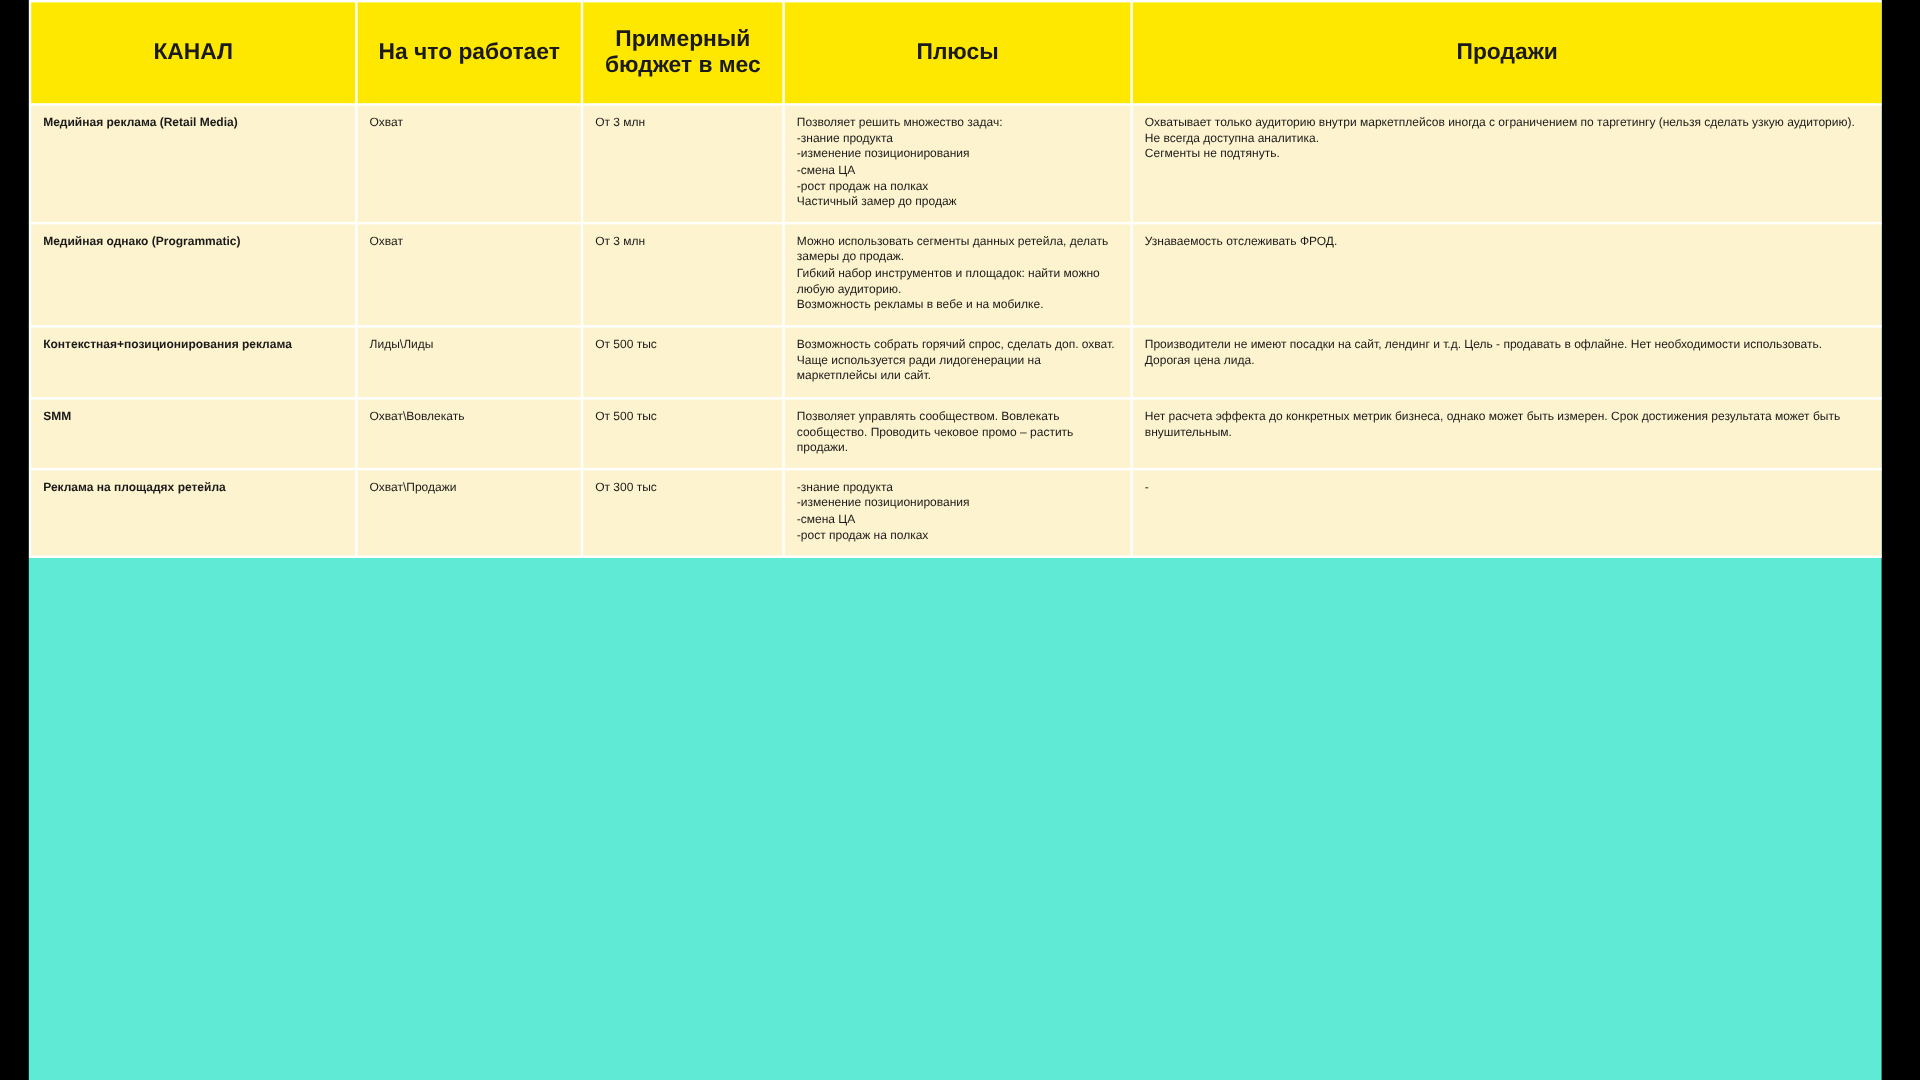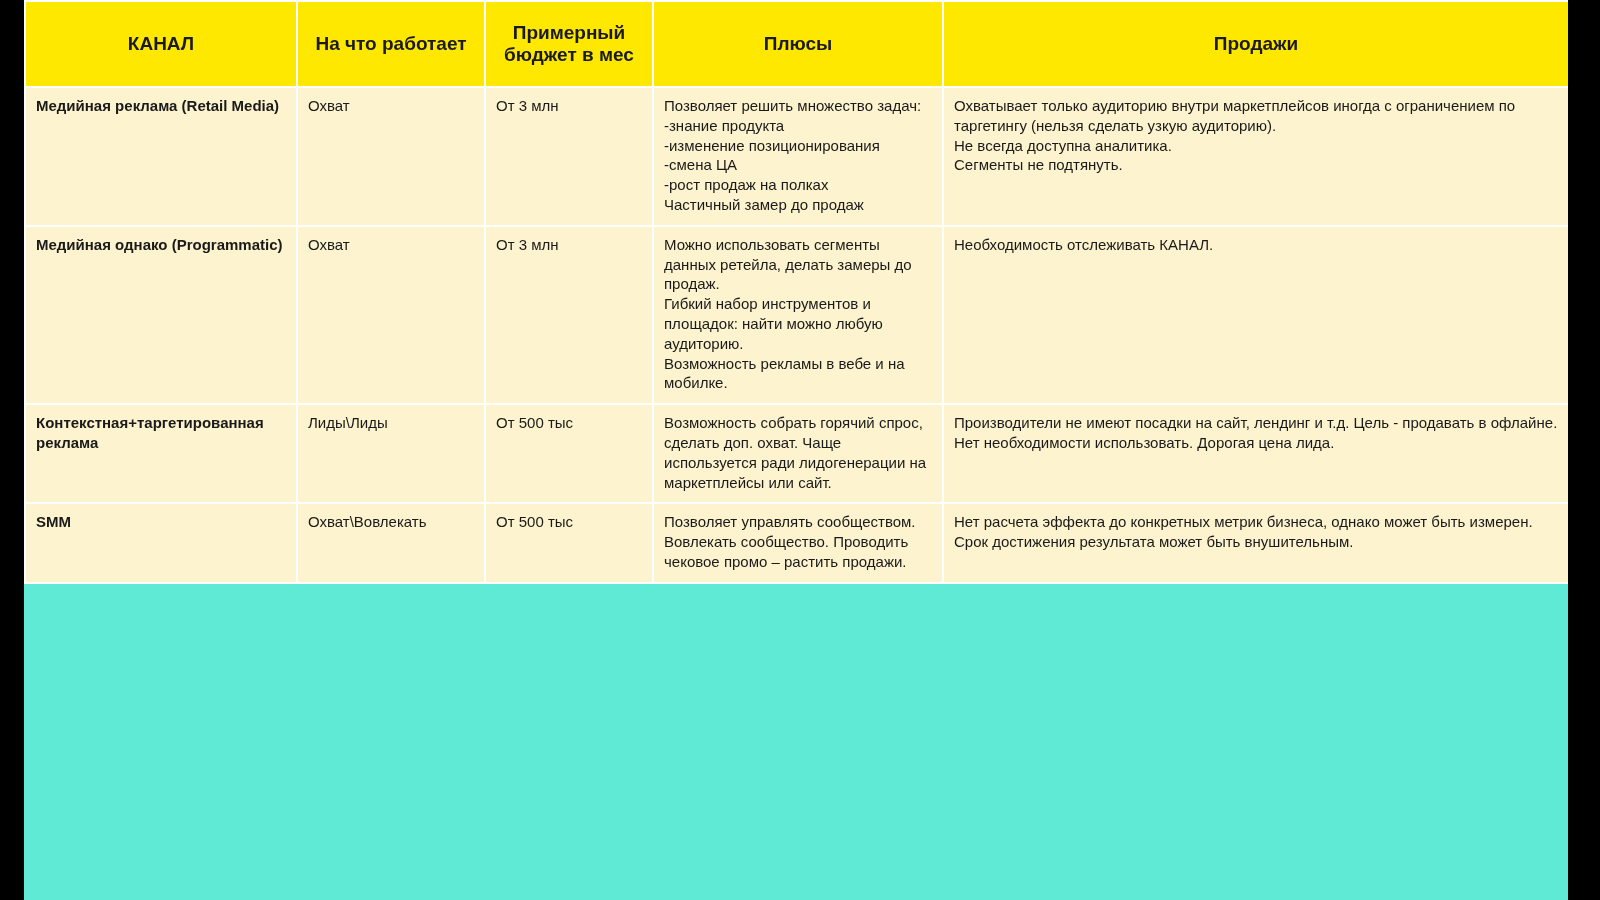--- a/index.html
+++ b/index.html
@@ -44,21 +44,21 @@
     border: 2px solid #ffffff;
     line-height: 1.15;
     height: 64px;
   }
   table.channels td {
     background: #fdf3ce;
     border: 2px solid #ffffff;
     vertical-align: top;
     padding: 8px 10px 10px 10px;
     color: #1a1a1a;
-    font-size: 15px;
+    font-size: 10px;
     line-height: 1.32;
   }
   td.channel-name {
     font-weight: bold;
     font-size: 18px;
     line-height: 1.25;
     padding-top: 11px;
     padding-left: 14px;
   }
   td.cell-text {
@@ -104,31 +104,41 @@
 Не всегда доступна аналитика.
 Сегменты не подтянуть.</td>
       </tr>
       <tr>
         <td class="channel-name">Медийная однако (Programmatic)</td>
         <td class="works-on">Охват</td>
         <td class="budget">От 3 млн</td>
         <td class="cell-text">Можно использовать сегменты данных ретейла, делать замеры до продаж.
 Гибкий набор инструментов и площадок: найти можно любую аудиторию.
 Возможность рекламы в вебе и на мобилке.</td>
-        <td class="cell-text">Необходимость отслеживать КАНАЛ.</td>
+        <td class="cell-text">Узнаваемость отслеживать ФРОД.</td>
       </tr>
       <tr>
-        <td class="channel-name">Контекстная+таргетированная реклама</td>
+        <td class="channel-name">Контекстная+позиционирования реклама</td>
         <td class="works-on">Лиды\Лиды</td>
         <td class="budget">От 500 тыс</td>
         <td class="cell-text">Возможность собрать горячий спрос, сделать доп. охват. Чаще используется ради лидогенерации на маркетплейсы или сайт.</td>
         <td class="cell-text">Производители не имеют посадки на сайт, лендинг и т.д. Цель - продавать в офлайне. Нет необходимости использовать. Дорогая цена лида.</td>
       </tr>
       <tr>
         <td class="channel-name">SMM</td>
         <td class="works-on">Охват\Вовлекать</td>
         <td class="budget">От 500 тыс</td>
         <td class="cell-text">Позволяет управлять сообществом. Вовлекать сообщество. Проводить чековое промо – растить продажи.</td>
         <td class="cell-text">Нет расчета эффекта до конкретных метрик бизнеса, однако может быть измерен. Срок достижения результата может быть внушительным.</td>
       </tr>
+      <tr>
+        <td class="channel-name">Реклама на площадях ретейла</td>
+        <td class="works-on">Охват\Продажи</td>
+        <td class="budget">От 300 тыс</td>
+        <td class="cell-text">-знание продукта
+-изменение позиционирования
+-смена ЦА
+-рост продаж на полках</td>
+        <td class="cell-text">-</td>
+      </tr>
     </tbody>
   </table>
 </div>
 
 </body></html>

